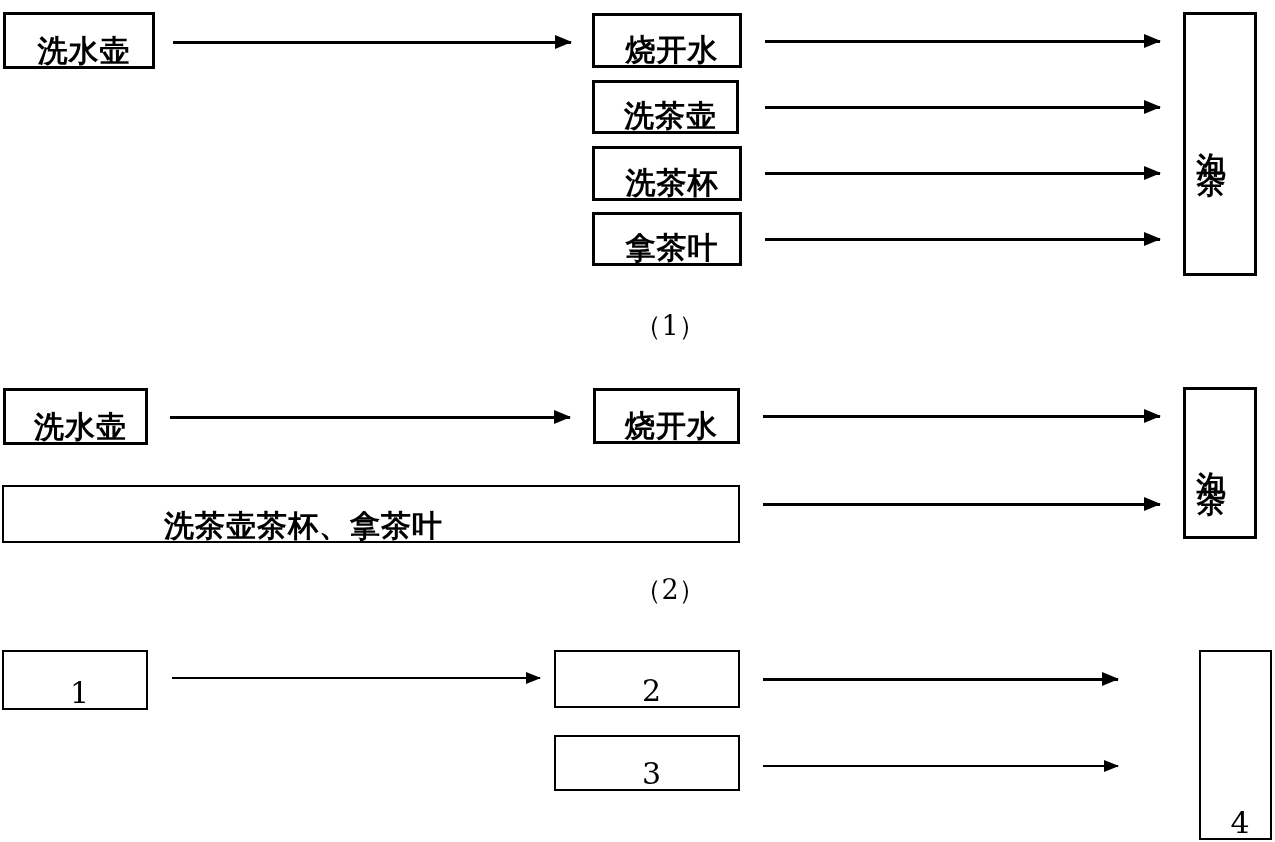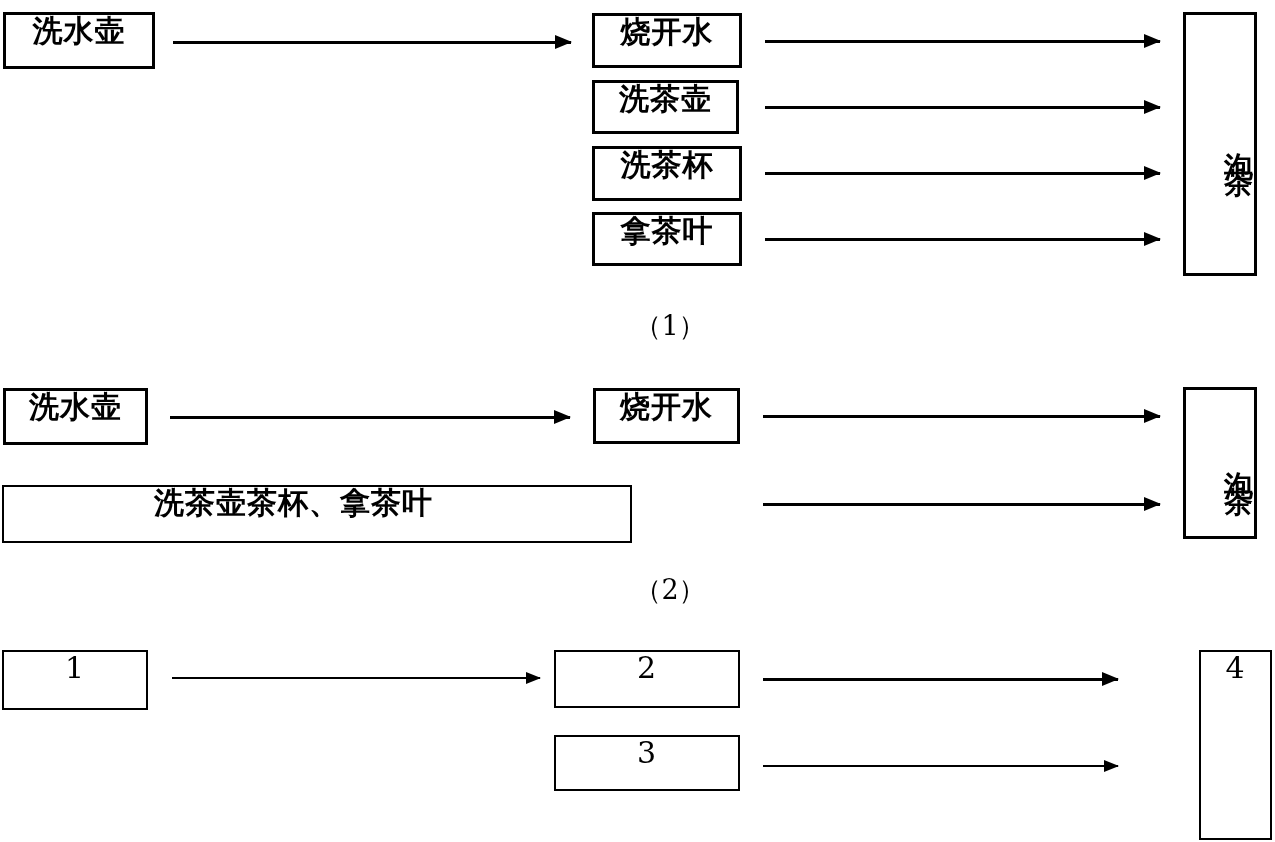--- a/index.html
+++ b/index.html
@@ -25,27 +25,28 @@
     height: 842px;
   }
 
   
   .node {
     position: absolute;
     box-sizing: border-box;
     border: 3px solid #000;
     background: #fff;
     display: flex;
-    align-items: flex-start;
+    align-items: flex-end;
     justify-content: center;
     text-align: center;
     font-family: "DejaVu Sans", "Liberation Sans", sans-serif;
     font-weight: 700;
     letter-spacing: 1px;
     line-height: 1.05;
+    padding-left: 10px;
   }
   .node.thin { border-width: 2px; }
 
   .node .cjk {
     font-size: 30px;
     font-weight: 700;
   }
   .node.vertical {
     writing-mode: vertical-rl;
     text-orientation: upright;
@@ -166,21 +167,21 @@
 
   <div class="node" style="left:593px; top:388px; width:147px; height:56px;">
     <span class="cjk">烧开水</span>
   </div>
 
   <div class="arrow" style="left:763px; top:415px; width:397px;">
     <span class="shaft"></span>
     <span class="head"></span>
   </div>
 
-  <div class="node thin leftish" style="left:2px; top:485px; width:630px; height:58px;">
+  <div class="node thin leftish" style="left:2px; top:485px; width:738px; height:58px;">
     <span class="cjk">洗茶壶茶杯、拿茶叶</span>
   </div>
 
   <div class="arrow" style="left:763px; top:503px; width:397px;">
     <span class="shaft"></span>
     <span class="head"></span>
   </div>
 
   <div class="node vertical" style="left:1183px; top:387px; width:74px; height:152px;">
     <span class="cjk">泡茶</span>

